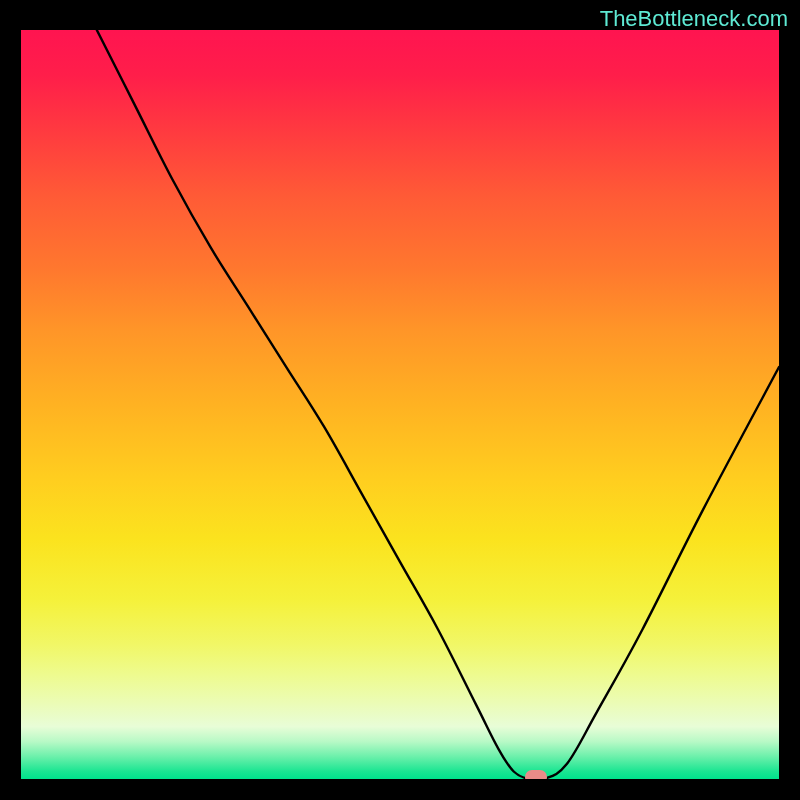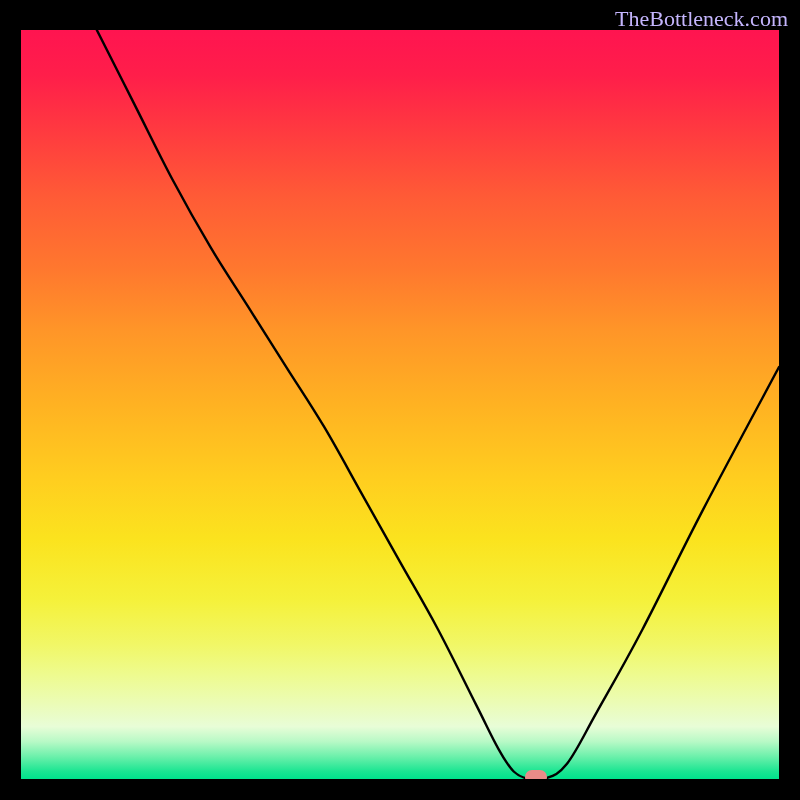--- a/index.html
+++ b/index.html
@@ -7,23 +7,23 @@
   .outer {
     width: 800px;
     height: 800px;
     background: #000;
     position: relative;
   }
   .watermark {
     position: absolute;
     top: 6px;
     right: 12px;
-    font-family: Liberation Serif, serif;
+    font-family: Liberation Sans, sans-serif;
     font-size: 22px;
-    color: #c4b5fd;
+    color: #5eead4;
     font-weight: 500;
     z-index: 10;
   }
   .plot-area {
     position: absolute;
     left: 21px;
     top: 30px;
     width: 758px;
     height: 749px;
     overflow: hidden;

